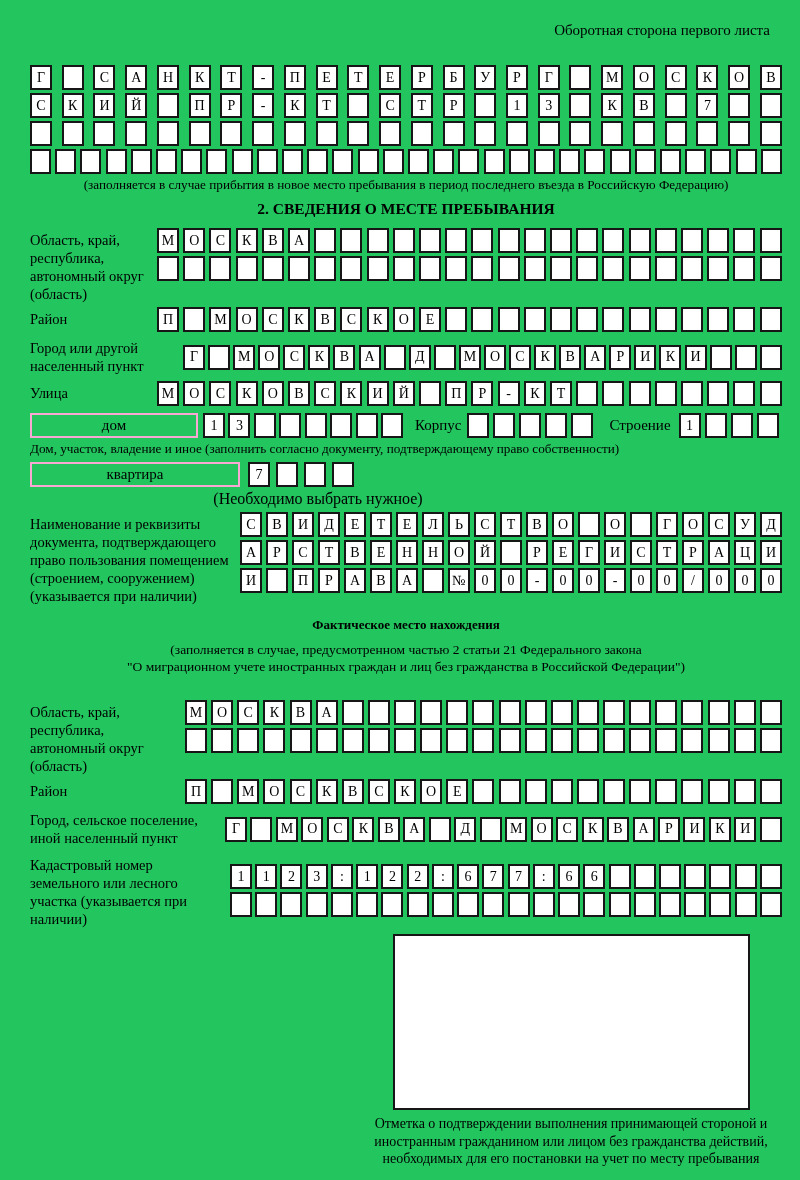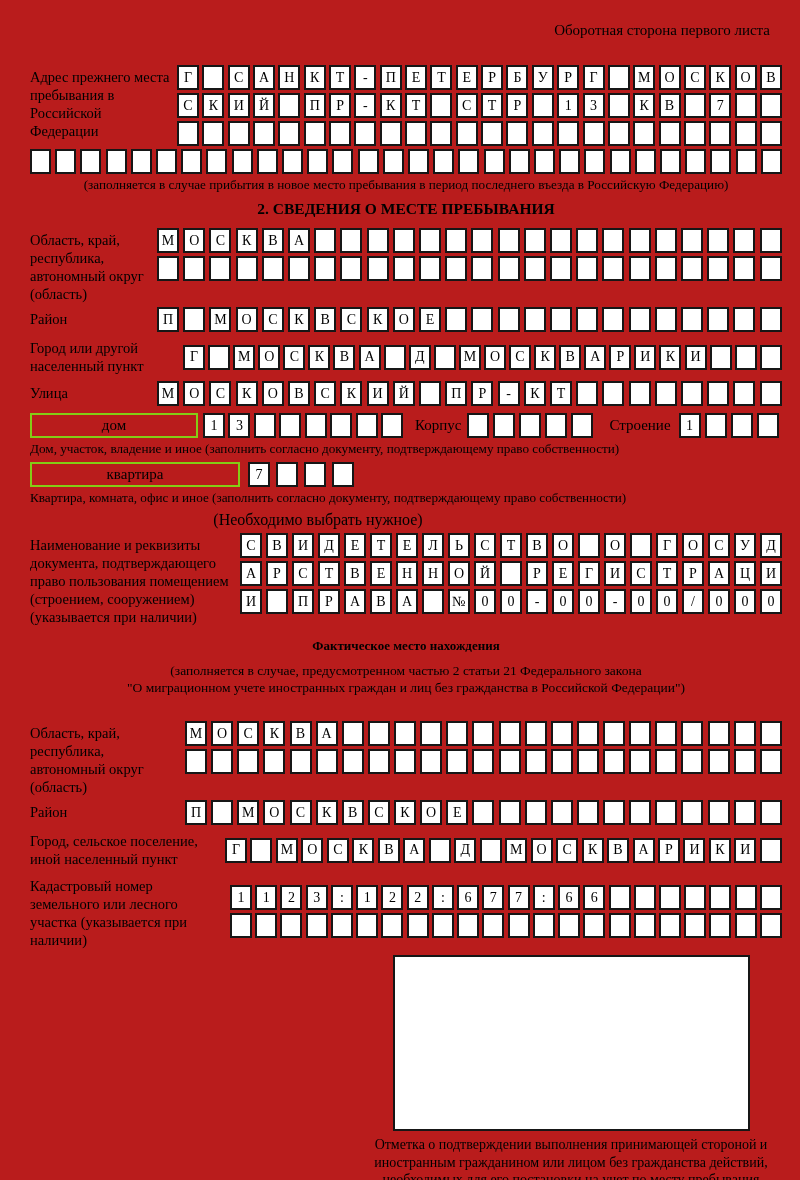--- a/index.html
+++ b/index.html
@@ -1,18 +1,18 @@
 <!DOCTYPE html>
 <html><head>
 <meta charset="utf-8">
 <style>
   html,body{margin:0;padding:0;background:#fff;}
   .page{
     width:800px;height:1180px;box-sizing:border-box;
-    padding:12px 18px 0 30px;background:#b91c1c;color:#000;
+    padding:12px 18px 0 30px;background:#22c55e;color:#000;
     font-family:"Liberation Serif","DejaVu Serif",serif;
     overflow:hidden;position:relative;
   }
   .hdr-note{text-align:right;font-size:15px;margin:10px 12px 26px 0;}
   .formrow{display:flex;align-items:flex-start;}
   .formrow.vcenter{align-items:center;}
   .label{font-size:14.5px;line-height:18px;padding-top:3px;box-sizing:border-box;padding-right:6px;}
   .stack{flex:1;min-width:0;}
   .cellrow{display:flex;justify-content:space-between;margin-bottom:3px;}
   .cells-inline{display:flex;justify-content:space-between;}
@@ -20,41 +20,40 @@
     width:22px;height:25px;box-sizing:border-box;border:2px solid #161616;
     display:flex;align-items:center;justify-content:center;
     font-size:14px;line-height:1;flex:0 0 auto;background:#fff;
   }
   .cell.sm{width:21px;}
   .caption{font-size:13.2px;line-height:16px;margin:3px 0 5px 0;}
   .caption.center{text-align:center;}
   .h2{font-weight:bold;font-size:15.5px;text-align:center;margin:7px 0 10px 0;}
   .h3{font-weight:bold;font-size:13px;text-align:center;margin:12px 0 8px 0;}
   .widebox{
-    box-sizing:border-box;border:2px solid #84cc16;height:25px;
+    box-sizing:border-box;border:2px solid #f9a8d4;height:25px;
     display:flex;align-items:center;justify-content:center;font-size:15px;flex:0 0 auto;
   }
   .inl-label{font-size:15px;line-height:25px;white-space:nowrap;flex:0 0 auto;}
   .mb2{margin-bottom:2px;} .mt4{margin-top:4px;} .mt6{margin-top:6px;}
   .stay{display:flex;align-items:center;font-size:15px;margin-top:7px;}
   .stay .cell{margin-left:8px;margin-right:12px;}
   .stay-note{width:280px;margin-left:148px;text-align:center;font-size:16px;margin-top:3px;margin-bottom:4px;}
   .actual-note{text-align:center;font-size:13.5px;line-height:17px;margin-bottom:25px;}
   .stamp-box{width:357px;height:176px;border:2px solid #161616;box-sizing:border-box;margin-left:363px;margin-top:6px;background:#fff;}
   .stamp-note{width:420px;margin-left:331px;text-align:center;font-size:14px;line-height:17.5px;margin-top:5px;}
 </style>
 </head>
 <body>
 
 <div class="page">
 
   <div class="hdr-note">Оборотная сторона первого листа</div>
 
   <div class="formrow">
-    <div class="label" style="width:147px;">Адрес прежнего места пребывания в Российской Федерации</div>
     <div class="stack">
       <div class="cellrow">
           <span class="cell">Г</span>
           <span class="cell"></span>
           <span class="cell">С</span>
           <span class="cell">А</span>
           <span class="cell">Н</span>
           <span class="cell">К</span>
           <span class="cell">Т</span>
           <span class="cell">-</span>
@@ -351,21 +350,20 @@
 
   <div class="formrow mb2" style="align-items:center;">
     <div class="widebox" style="width:210px;">квартира</div>
     <div class="cells-inline" style="width:106px;margin-left:8px;">
         <span class="cell">7</span>
         <span class="cell"></span>
         <span class="cell"></span>
         <span class="cell"></span>
       </div>
   </div>
-  <div class="caption">Квартира, комната, офис и иное (заполнить согласно документу, подтверждающему право собственности)</div>
 
   <div class="stay-note">(Необходимо выбрать нужное)</div>
 
   <div class="formrow">
     <div class="label" style="width:210px;">Наименование и реквизиты документа, подтверждающего право пользования помещением (строением, сооружением) (указывается при наличии)</div>
     <div class="stack">
       <div class="cellrow">
           <span class="cell">С</span>
           <span class="cell">В</span>
           <span class="cell">И</span>

